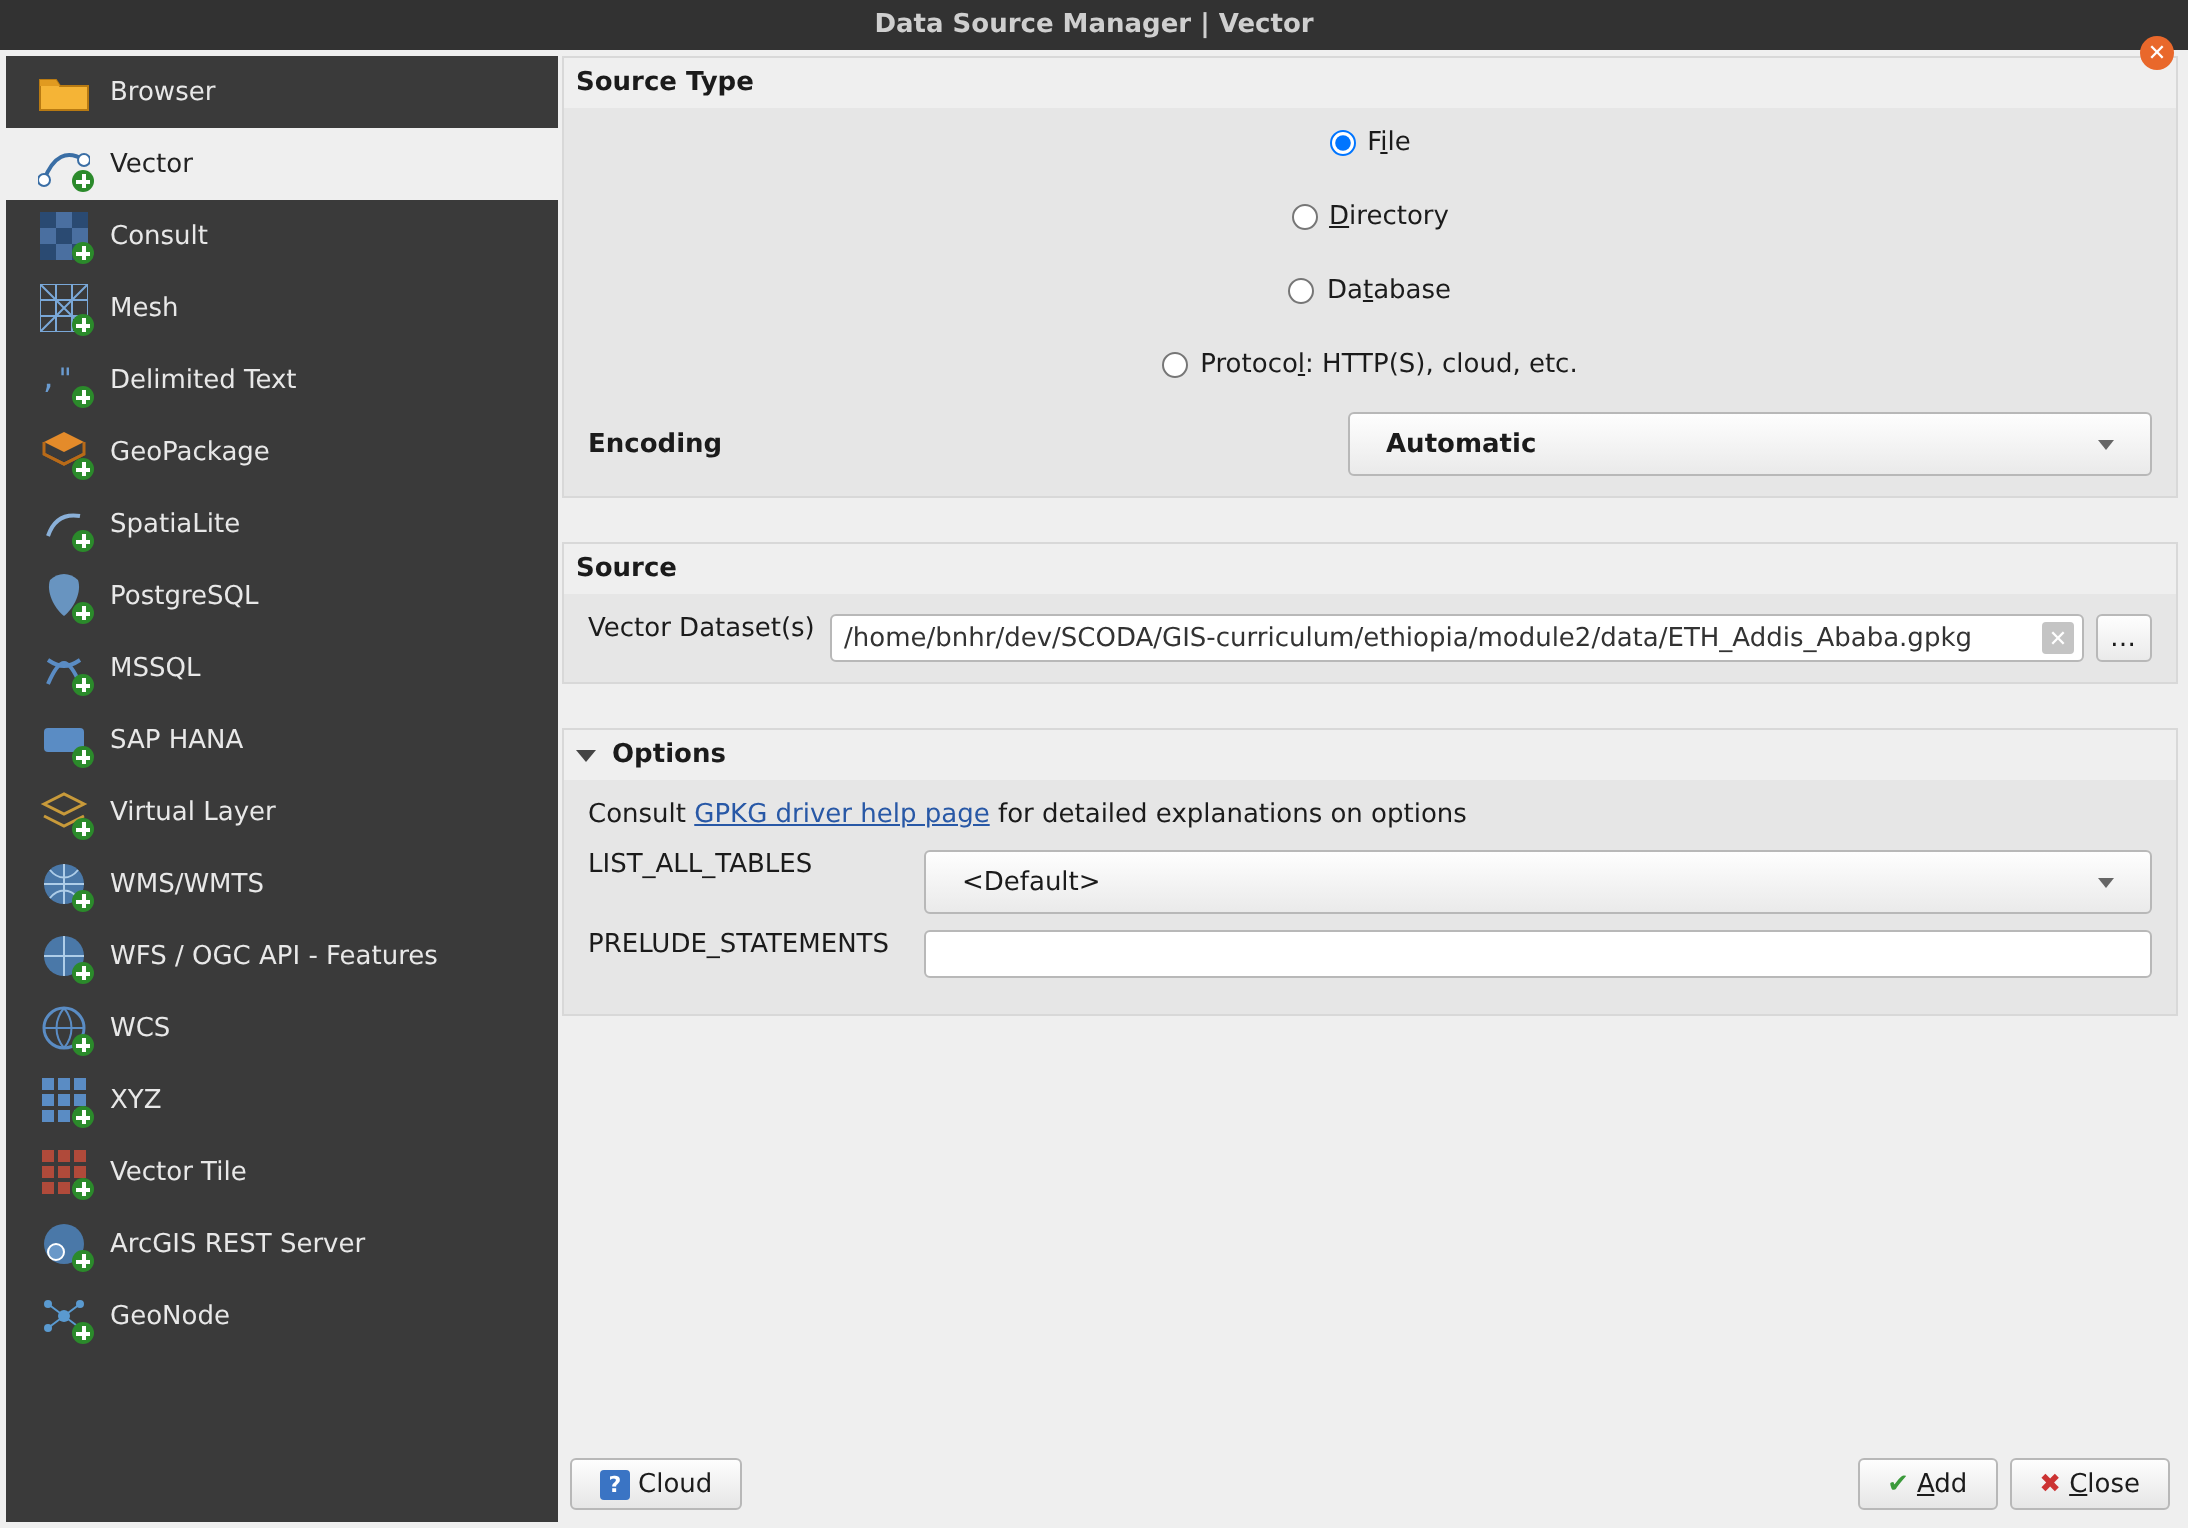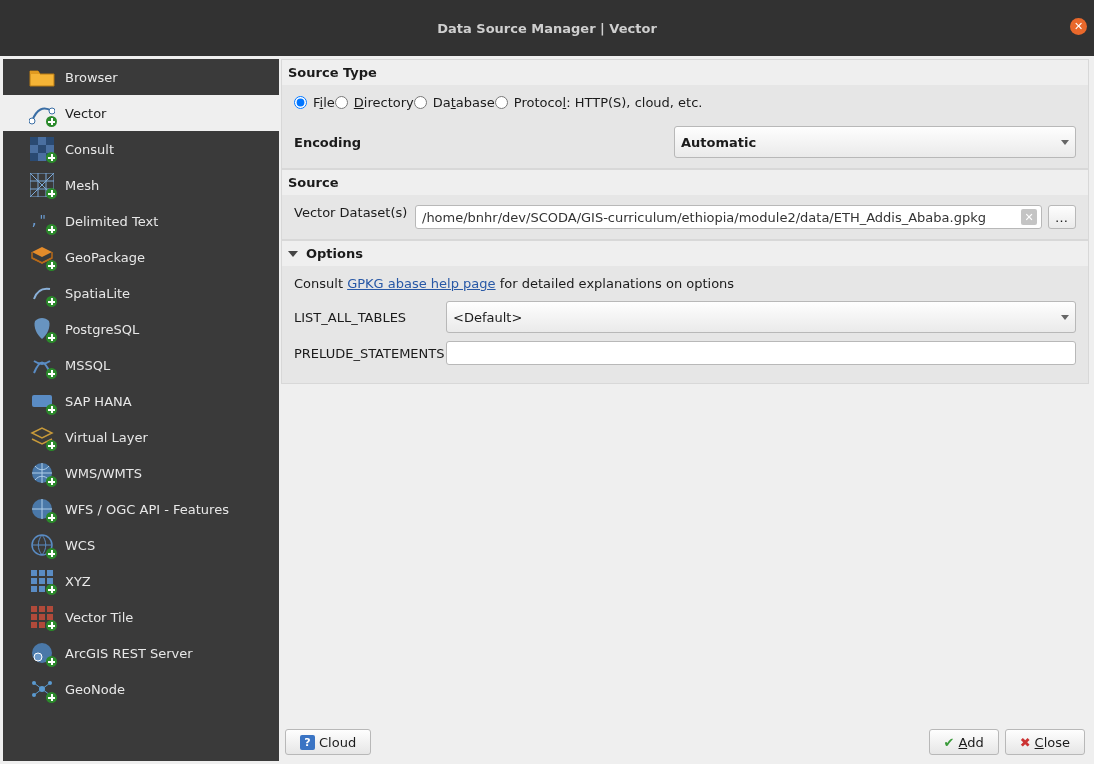--- a/index.html
+++ b/index.html
@@ -13,21 +13,21 @@
   color: #1b1b1b;
 }
 .window {
   width: 1094px;
   height: 764px;
   background: #efefef;
   display: flex;
   flex-direction: column;
 }
 .titlebar {
-  height: 56px;
+  height: 25px;
   background: #323232;
   color: #cfcfcf;
   display: flex;
   align-items: center;
   justify-content: center;
   position: relative;
   font-weight: bold;
   font-size: 13px;
 }
 .close-btn {
@@ -55,21 +55,21 @@
 .sidebar {
   width: 276px;
   background: #3a3a3a;
   color: #e8e8e8;
   overflow-y: auto;
 }
 .sidebar-item {
   height: 36px;
   display: flex;
   align-items: center;
-  padding: 0 24px;
+  padding: 0 14px;
   cursor: pointer;
   gap: 8px;
 }
 .sidebar-item.selected {
   background: #efefef;
   color: #222;
 }
 .sidebar-icon {
   width: 30px;
   height: 28px;
@@ -79,35 +79,37 @@
   flex-shrink: 0;
 }
 .main-panel {
   flex: 1;
   background: #efefef;
   display: flex;
   flex-direction: column;
 }
 .panel-section {
   border: 1px solid #d8d8d8;
-  margin: 0 2px 0 2px;
+  margin: 0 2px 22px 2px;
 }
 .section-header {
   font-weight: bold;
   padding: 5px 6px;
   background: #efefef;
 }
 .section-body {
   background: #e6e6e6;
   padding: 10px 12px;
 }
 .radio-row {
   display: flex;
   align-items: center;
+  gap: 22px;
   margin-bottom: 16px;
+  flex-direction: column;
 }
 .radio-opt {
   display: flex;
   align-items: center;
   gap: 6px;
   cursor: pointer;
 }
 .radio-opt input[type=radio] { cursor: pointer; }
 .encoding-row {
   display: flex;
@@ -115,21 +117,21 @@
   gap: 0;
   font-weight: bold;
 }
 .encoding-row label { width: 380px; }
 .combo {
   flex: 1;
   background: linear-gradient(#fefefe,#eaeaea);
   border: 1px solid #b8b8b8;
   border-radius: 3px;
   height: 32px;
-  padding: 0 6px;
+  padding: 0 18px;
   display: flex;
   align-items: center;
   justify-content: space-between;
   cursor: pointer;
 }
 .combo-arrow {
   width: 0; height: 0;
   border-left: 4px solid transparent;
   border-right: 4px solid transparent;
   border-top: 5px solid #666;
@@ -189,22 +191,21 @@
   cursor: pointer;
 }
 .tri-down {
   width: 0; height: 0;
   border-left: 5px solid transparent;
   border-right: 5px solid transparent;
   border-top: 6px solid #444;
 }
 .opt-row {
   display: flex;
-  align-items: center;
-  gap: 0;
+  gap: 16px;
   margin-bottom: 8px;
 }
 .opt-row label { width: 152px; }
 .link { color: #2858a6; text-decoration: underline; cursor: pointer; }
 .plain-input {
   flex: 1;
   height: 24px;
   background: #fff;
   border: 1px solid #b8b8b8;
   border-radius: 3px;
@@ -554,21 +555,21 @@
         </div>
       </div>
 
       <div class="panel-section" style="flex:0">
         <div class="options-header">
           <span class="tri-down"></span>
           <span>Options</span>
         </div>
         <div class="section-body">
           <div style="margin-bottom:10px">
-            <span>Consult </span><a class="link">GPKG abase help page</a><span> for detailed explanations on options</span>
+            <span>Consult </span><a class="link">GPKG driver help page</a><span> for detailed explanations on options</span>
           </div>
           <div class="opt-row">
             <label>LIST_ALL_TABLES</label>
             <div class="combo">
               <span>&lt;Default&gt;</span>
               <span class="combo-arrow"></span>
             </div>
           </div>
           <div class="opt-row">
             <label>PRELUDE_STATEMENTS</label>

